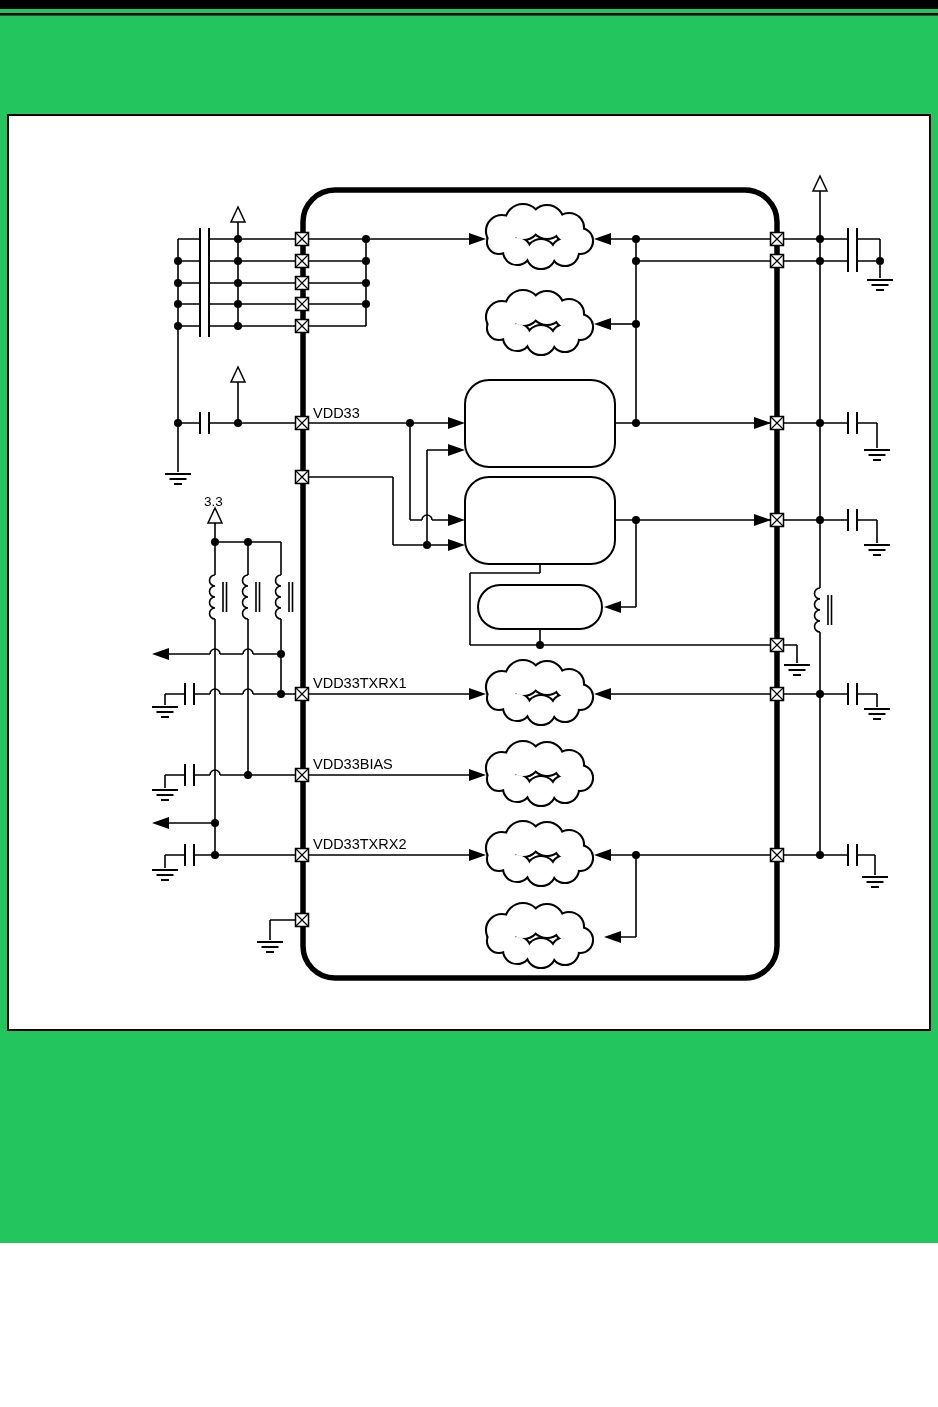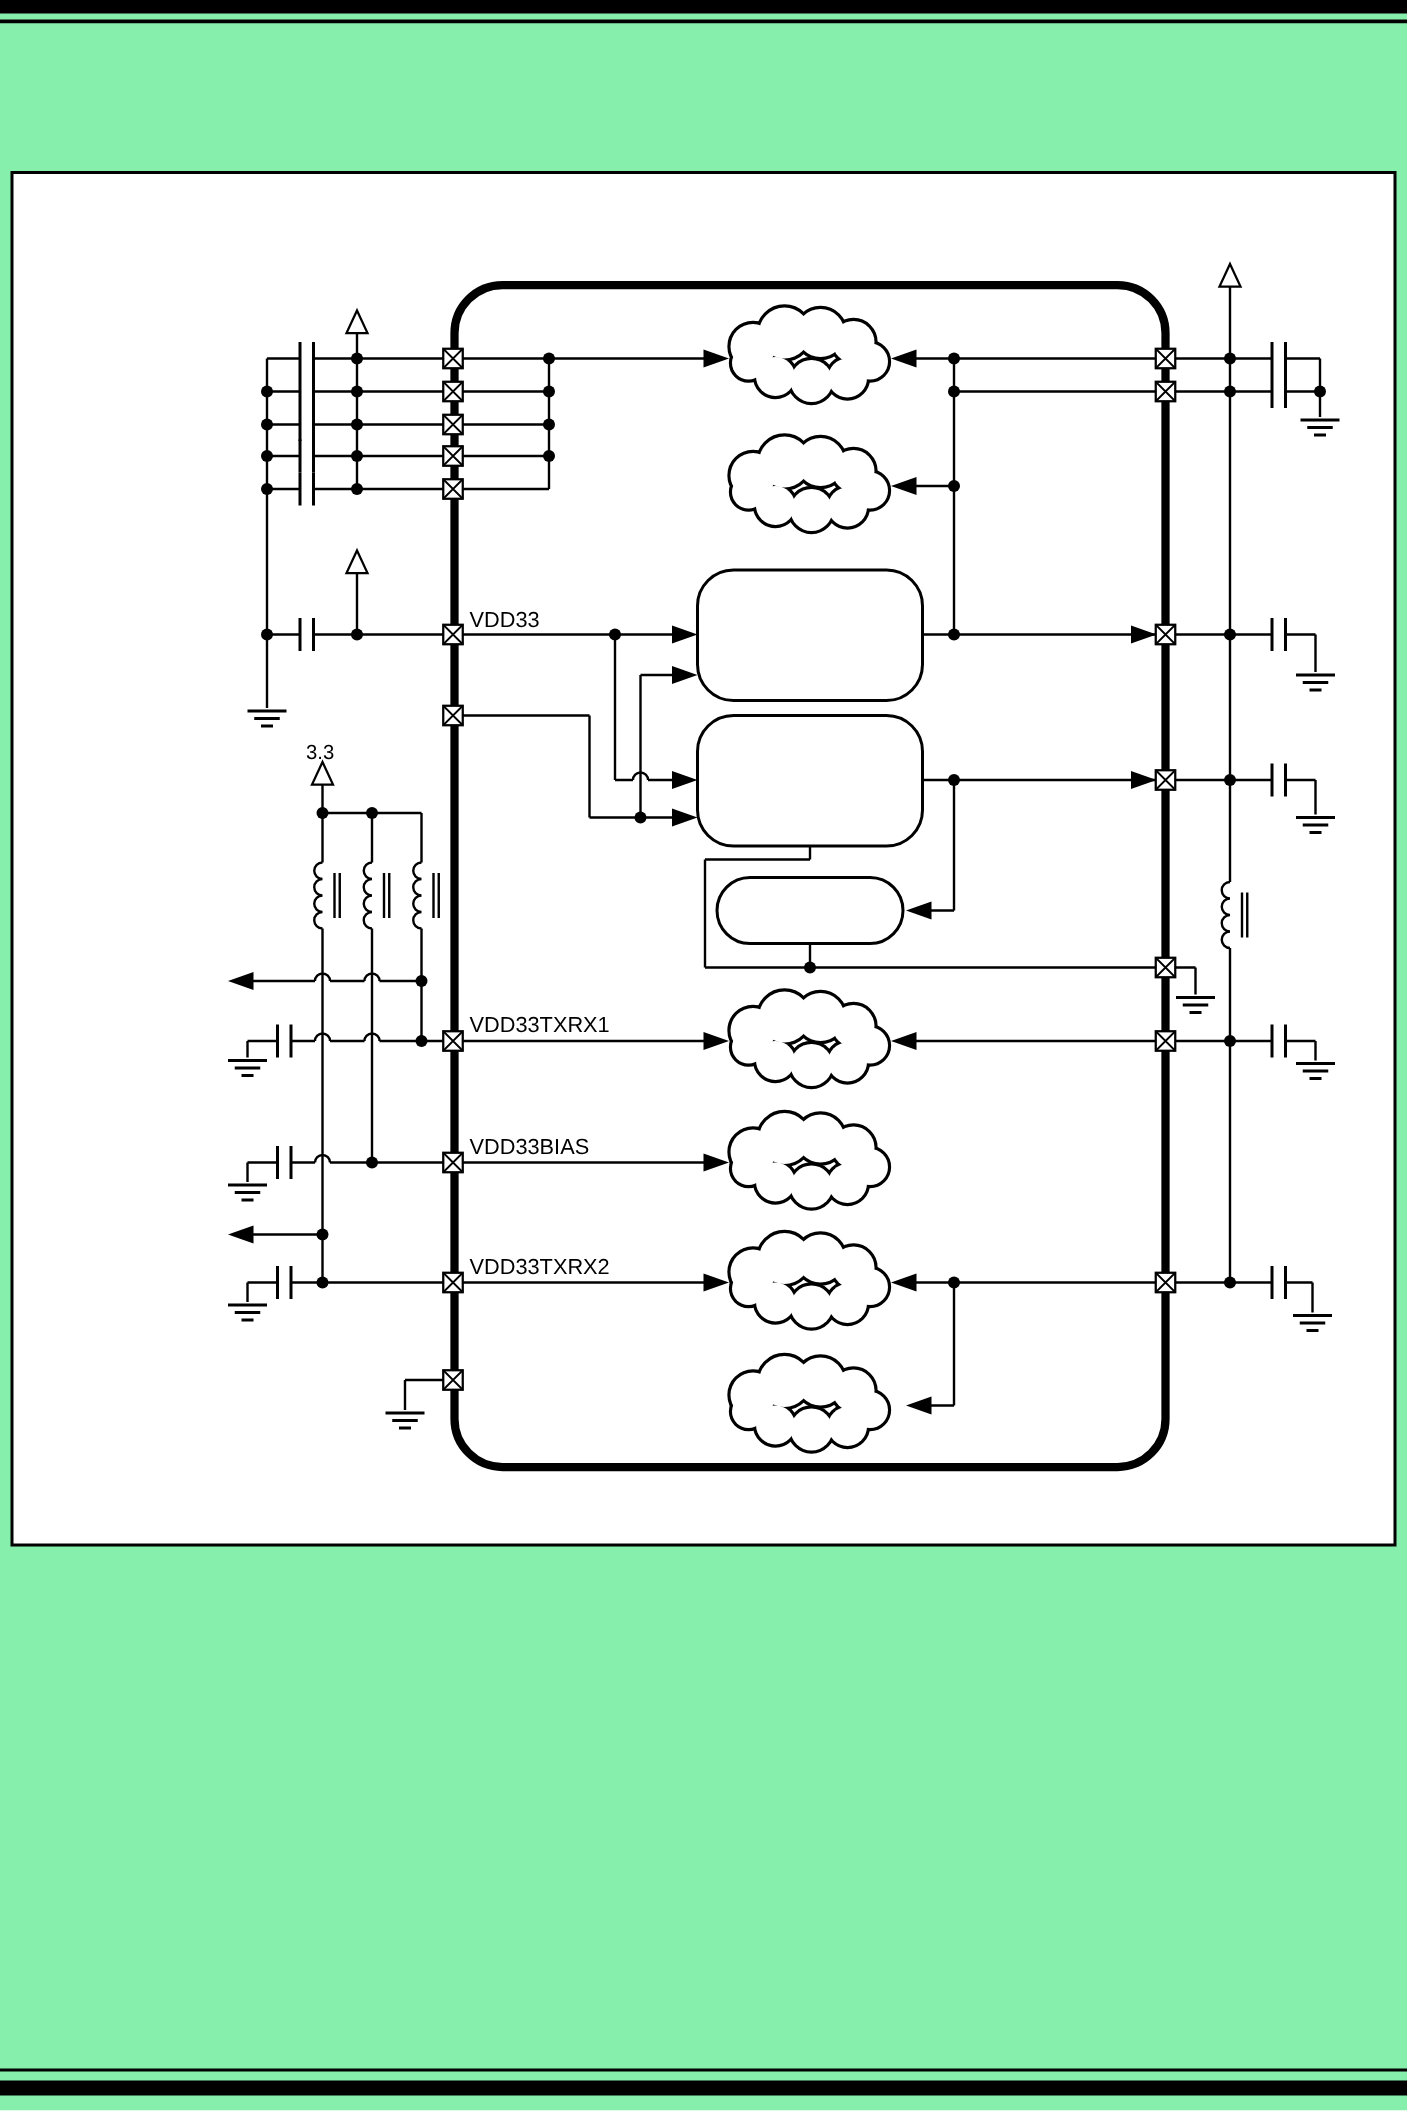--- a/index.html
+++ b/index.html
@@ -1,16 +1,16 @@
 <!DOCTYPE html>
 <html><head>
 <meta charset="utf-8">
 <style>
   html,body{margin:0;padding:0;background:#ffffff;}
-  .page{position:relative;width:938px;height:1407px;background:#86efac;font-family:"Liberation Sans",sans-serif;}
+  .page{position:relative;width:938px;height:1243px;background:#22c55e;font-family:"Liberation Sans",sans-serif;}
   svg{display:block;}
   text{font-family:"Liberation Sans",sans-serif;fill:#000000;}
   .netlabel{font-size:14.5px;}
   .supplylabel{font-size:13.5px;}
 </style>
 </head>
 <body>
 
 <div class="page">
 <svg width="938" height="1407" viewBox="0 0 938 1407">

